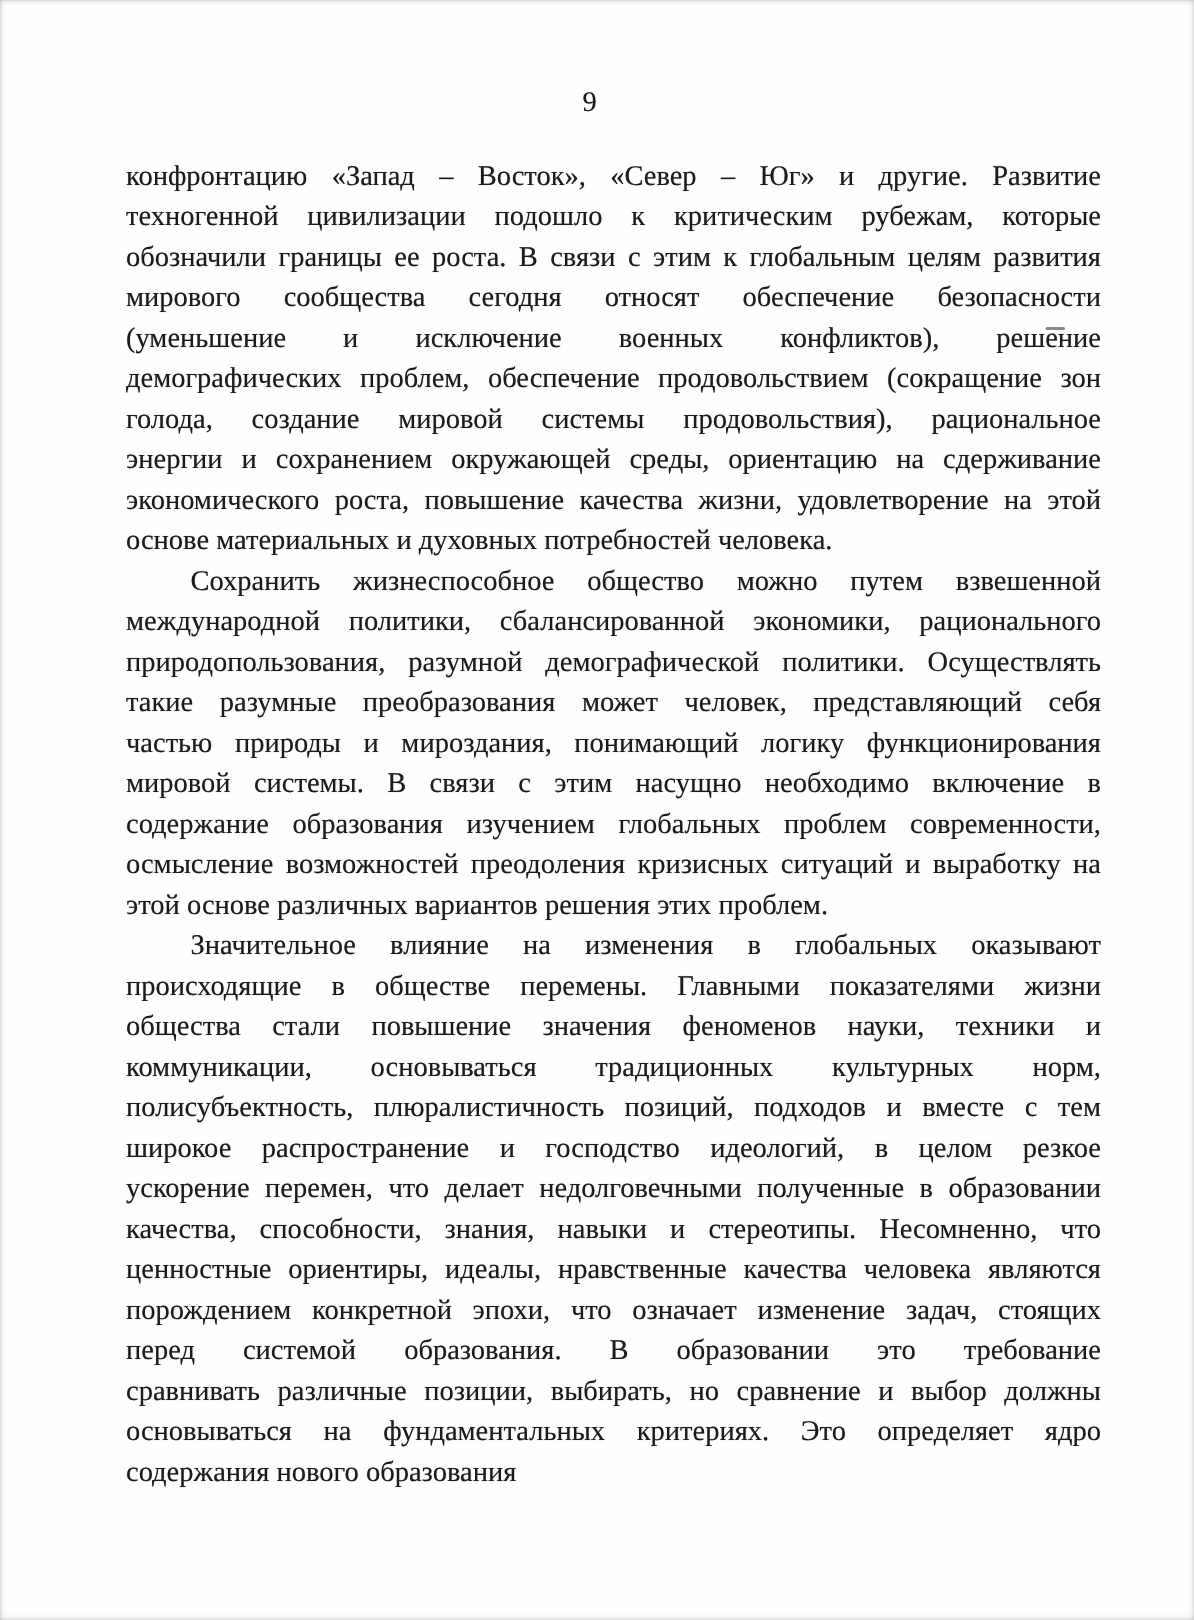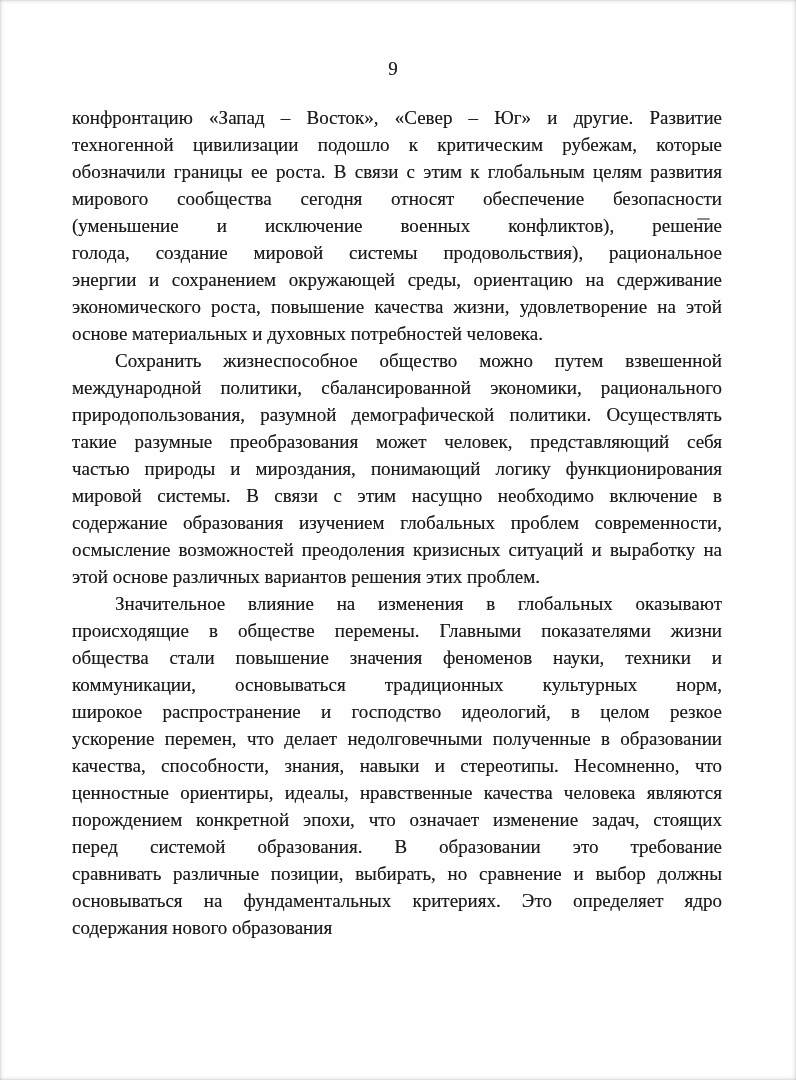--- a/index.html
+++ b/index.html
@@ -23,21 +23,21 @@
     left: 68px;
     width: 650px;
     text-align: center;
     font-size: 19px;
     line-height: 24px;
     text-shadow: 0 0 0.6px rgba(30,30,30,0.55);
   }
   .text-block {
     position: absolute;
     top: 104px;
-    left: 72px;
+    left: 84px;
     width: 650px;
     font-size: 19px;
     line-height: 27px;
     text-shadow: 0 0 0.6px rgba(30,30,30,0.55);
   }
   .para {
     margin: 0;
     padding: 0;
   }
   .line {
@@ -72,20 +72,21 @@
 <div class="page">
   <div class="page-number">9</div>
 
   <div class="text-block" id="text-block">
       <div class="para">
         <div class="line first">конфронтацию «Запад – Восток», «Север – Юг» и другие. Развитие</div>
         <div class="line">техногенной цивилизации подошло к критическим рубежам, которые</div>
         <div class="line">обозначили границы ее роста. В связи с этим к глобальным целям развития</div>
         <div class="line">мирового сообщества сегодня относят обеспечение безопасности</div>
         <div class="line">(уменьшение и исключение военных конфликтов), решение</div>
+        <div class="line">демографических проблем, обеспечение продовольствием (сокращение зон</div>
         <div class="line">голода, создание мировой системы продовольствия), рациональное</div>
         <div class="line">энергии и сохранением окружающей среды, ориентацию на сдерживание</div>
         <div class="line">экономического роста, повышение качества жизни, удовлетворение на этой</div>
         <div class="line last">основе материальных и духовных потребностей человека.</div>
       </div>
       <div class="para indent">
         <div class="line first">Сохранить жизнеспособное общество можно путем взвешенной</div>
         <div class="line">международной политики, сбалансированной экономики, рационального</div>
         <div class="line">природопользования, разумной демографической политики. Осуществлять</div>
         <div class="line">такие разумные преобразования может человек, представляющий себя</div>
@@ -93,20 +94,21 @@
         <div class="line">мировой системы. В связи с этим насущно необходимо включение в</div>
         <div class="line">содержание образования изучением глобальных проблем современности,</div>
         <div class="line">осмысление возможностей преодоления кризисных ситуаций и выработку на</div>
         <div class="line last">этой основе различных вариантов решения этих проблем.</div>
       </div>
       <div class="para indent">
         <div class="line first">Значительное влияние на изменения в глобальных оказывают</div>
         <div class="line">происходящие в обществе перемены. Главными показателями жизни</div>
         <div class="line">общества стали повышение значения феноменов науки, техники и</div>
         <div class="line">коммуникации, основываться традиционных культурных норм,</div>
+        <div class="line">полисубъектность, плюралистичность позиций, подходов и вместе с тем</div>
         <div class="line">широкое распространение и господство идеологий, в целом резкое</div>
         <div class="line">ускорение перемен, что делает недолговечными полученные в образовании</div>
         <div class="line">качества, способности, знания, навыки и стереотипы. Несомненно, что</div>
         <div class="line">ценностные ориентиры, идеалы, нравственные качества человека являются</div>
         <div class="line">порождением конкретной эпохи, что означает изменение задач, стоящих</div>
         <div class="line">перед системой образования. В образовании это требование</div>
         <div class="line">сравнивать различные позиции, выбирать, но сравнение и выбор должны</div>
         <div class="line">основываться на фундаментальных критериях. Это определяет ядро</div>
         <div class="line last">содержания нового образования</div>
       </div>

